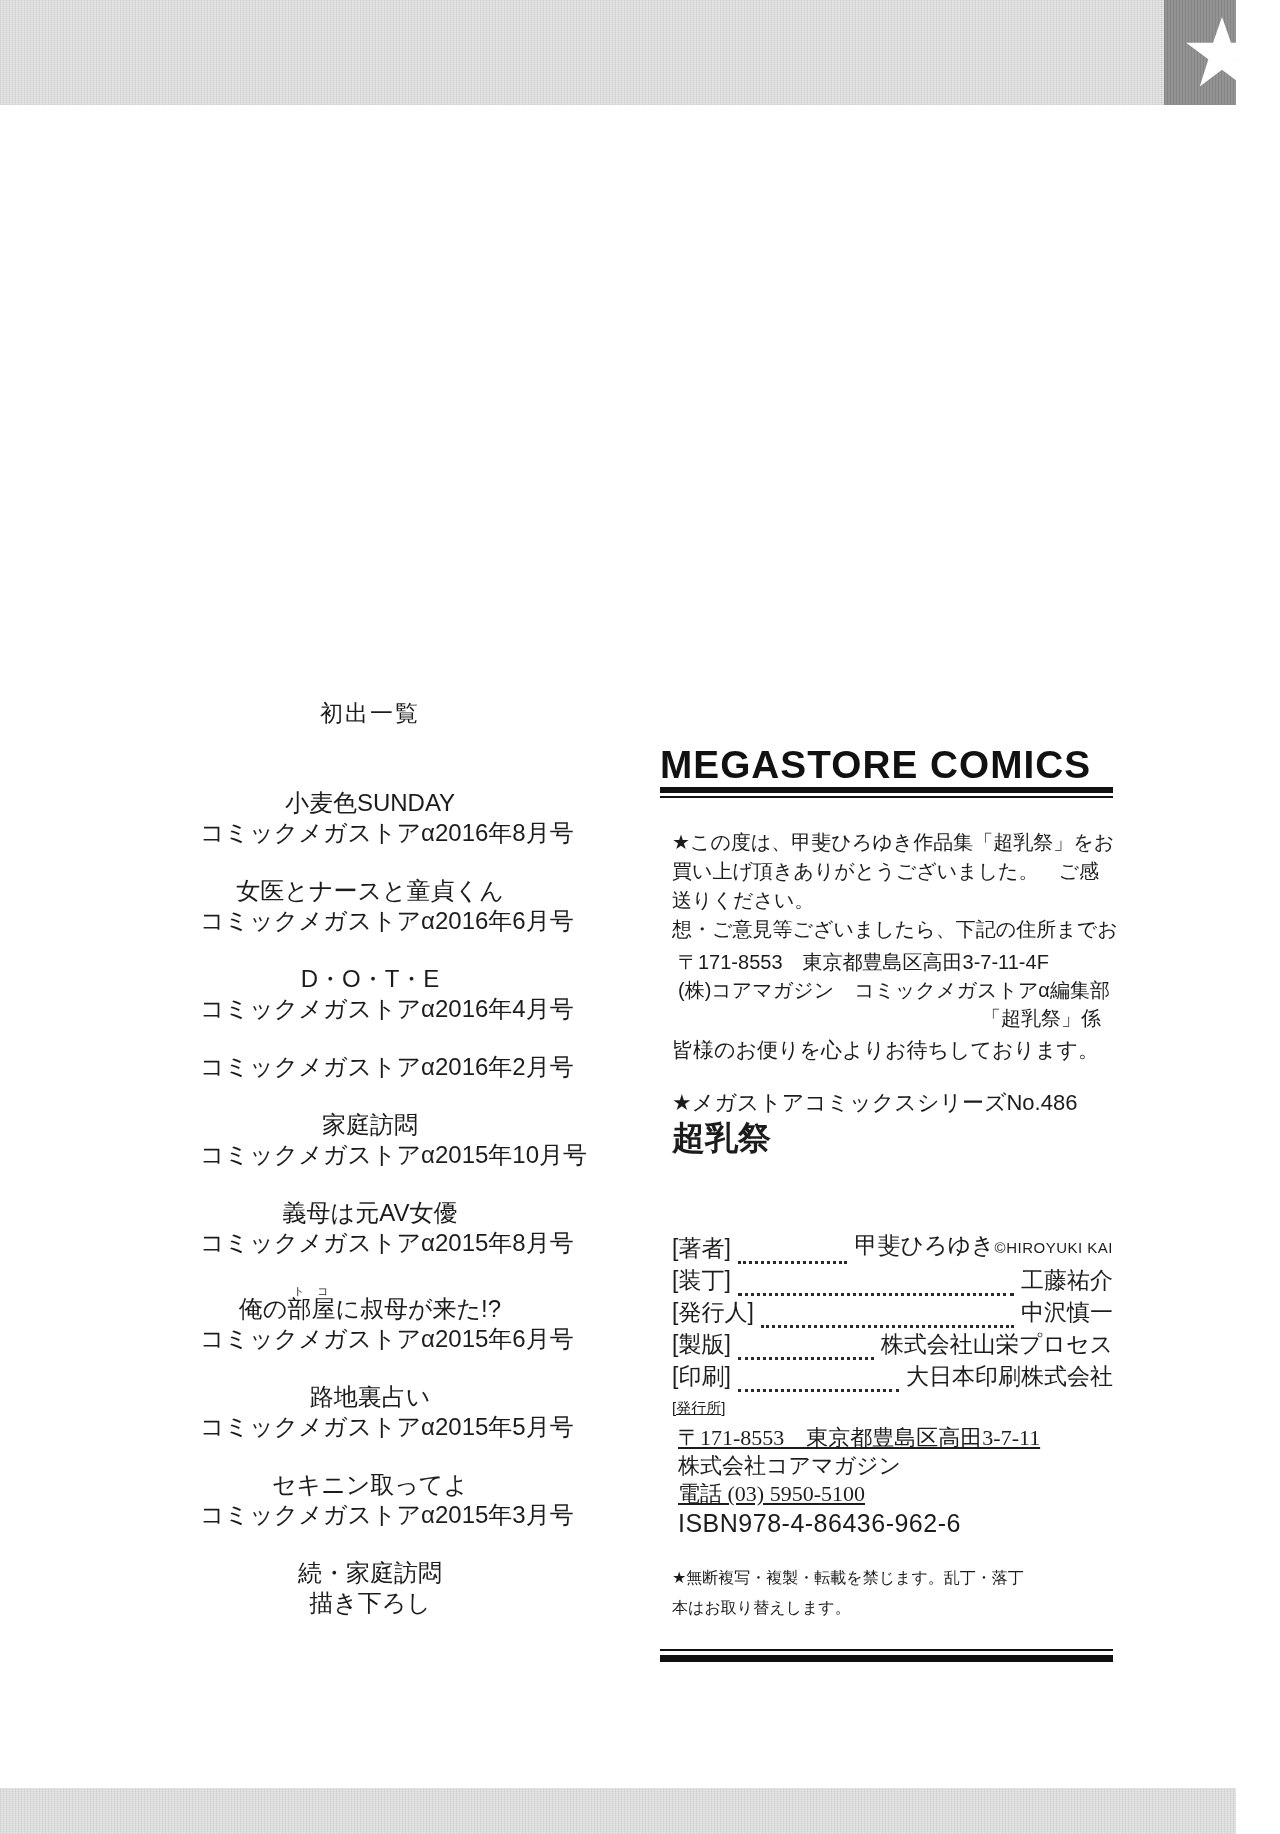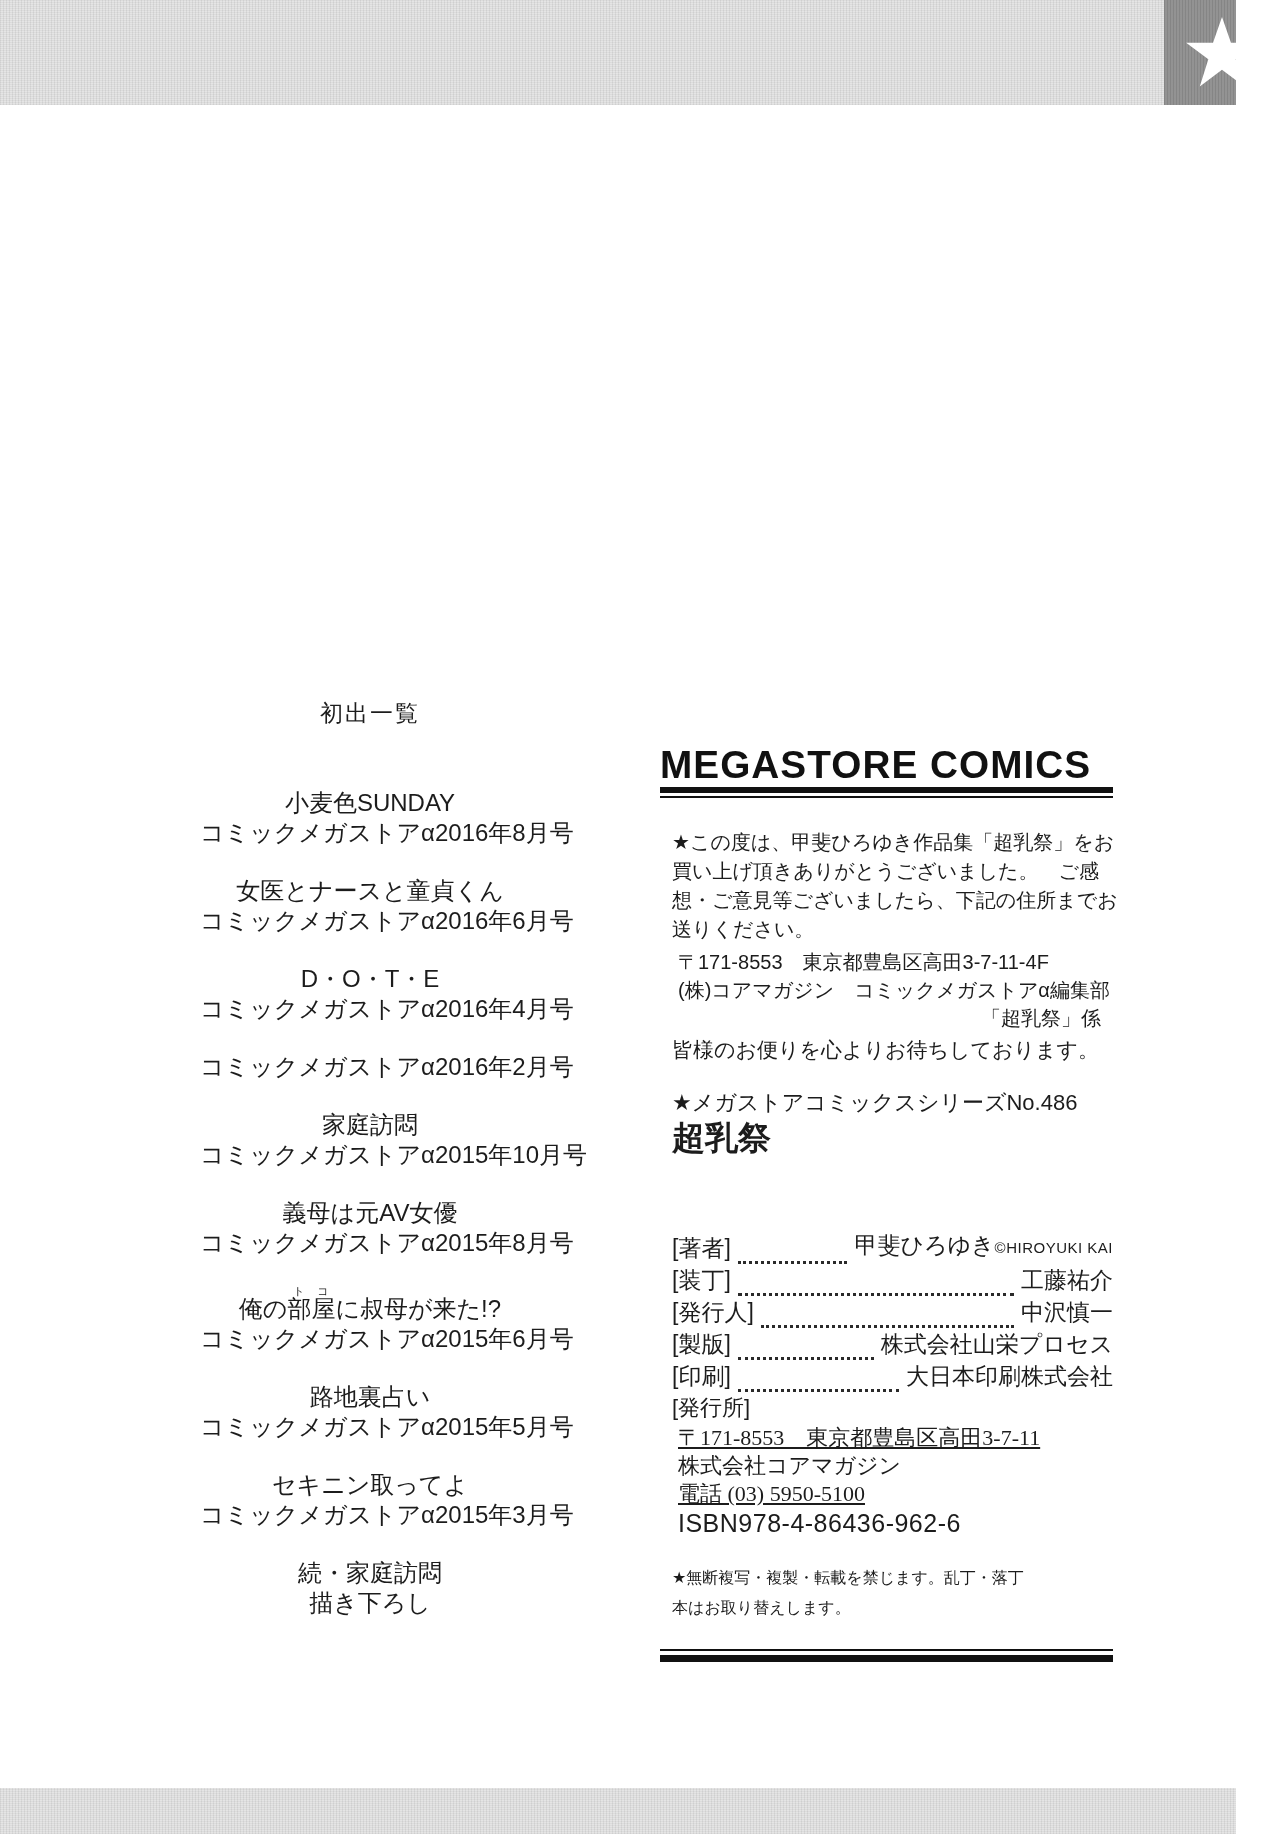--- a/index.html
+++ b/index.html
@@ -88,21 +88,21 @@
 
   .series { margin-top: 26px; padding-left: 12px; font-size: 22px; line-height: 26px; white-space: nowrap; }
   .book-title { margin-top: 4px; padding-left: 12px; font-size: 33px; line-height: 36px; font-weight: bold; white-space: nowrap; }
   .edition { margin-top: 2px; padding-left: 12px; font-size: 26px; line-height: 30px; white-space: nowrap; }
 
   .credits { margin-top: 76px; padding-left: 12px; font-size: 23px; }
   .credit-row { display: flex; align-items: flex-end; line-height: 32px; height: 32px; white-space: nowrap; }
   .credit-leader { flex: 1; border-bottom: 3px dotted #2a2a2a; height: 23px; margin: 0 7px; min-width: 20px; }
   .credit-value { white-space: nowrap; }
   .credit-suffix { font-size: 15px; letter-spacing: 0.5px; }
-  .publisher-label { line-height: 32px; height: 32px; font-size: 22px; }
+  .publisher-label { line-height: 32px; height: 32px; font-size: 15px; text-decoration: underline; }
 
   .pub-lines { padding-left: 18px; font-size: 22px; line-height: 28px; }
   .pub-lines div { white-space: nowrap; }
   .pub-lines .serif-ish { font-family: "Liberation Serif", "DejaVu Serif", serif; text-decoration: underline; }
 
   .isbn { padding-left: 18px; font-size: 25px; line-height: 30px; letter-spacing: 0.5px; white-space: nowrap; }
 
   .warning { margin-top: 25px; padding-left: 12px; font-size: 16px; line-height: 30px; }
   .warning div { white-space: nowrap; }
 
@@ -219,22 +219,22 @@
 
   <div class="colophon">
 
     <div class="brand">MEGASTORE COMICS</div>
     <div class="brand-rule-thick"></div>
     <div class="brand-rule-thin"></div>
 
     <div class="intro">
       <div>★この度は、甲斐ひろゆき作品集「超乳祭」をお</div>
       <div>買い上げ頂きありがとうございました。　ご感</div>
+      <div>送りください。</div>
       <div>想・ご意見等ございましたら、下記の住所までお</div>
-      <div>送りください。</div>
     </div>
 
     <div class="addr">
       <div>〒171-8553　東京都豊島区高田3-7-11-4F</div>
       <div>(株)コアマガジン　コミックメガストアα編集部</div>
       <div class="attention">「超乳祭」係</div>
     </div>
 
     <div class="waiting">皆様のお便りを心よりお待ちしております。</div>
 

